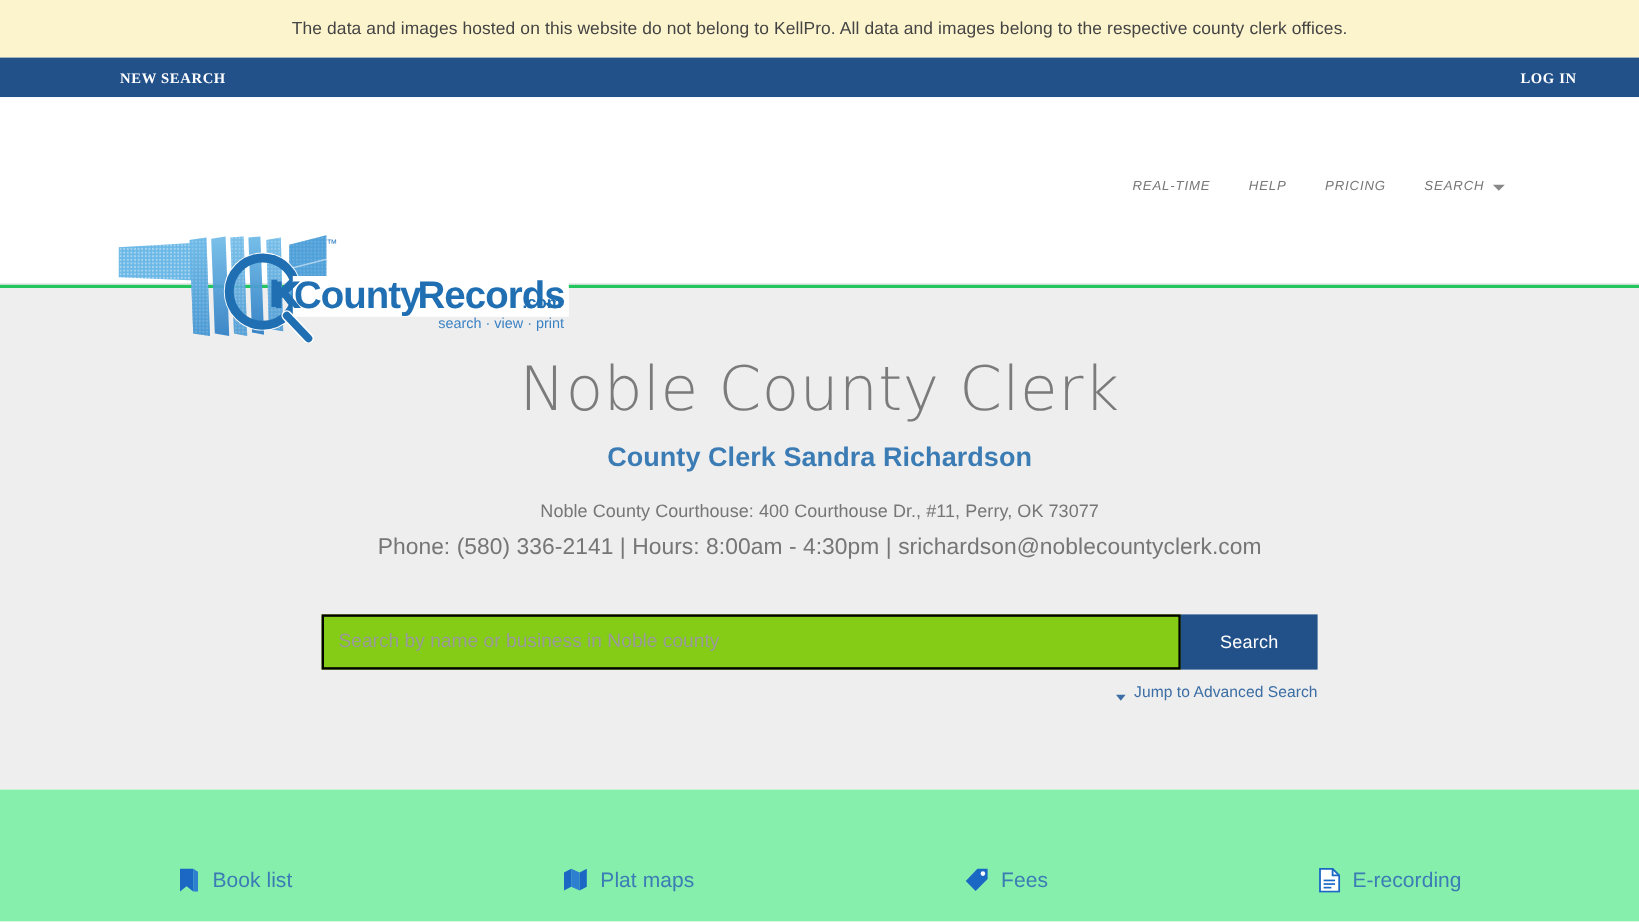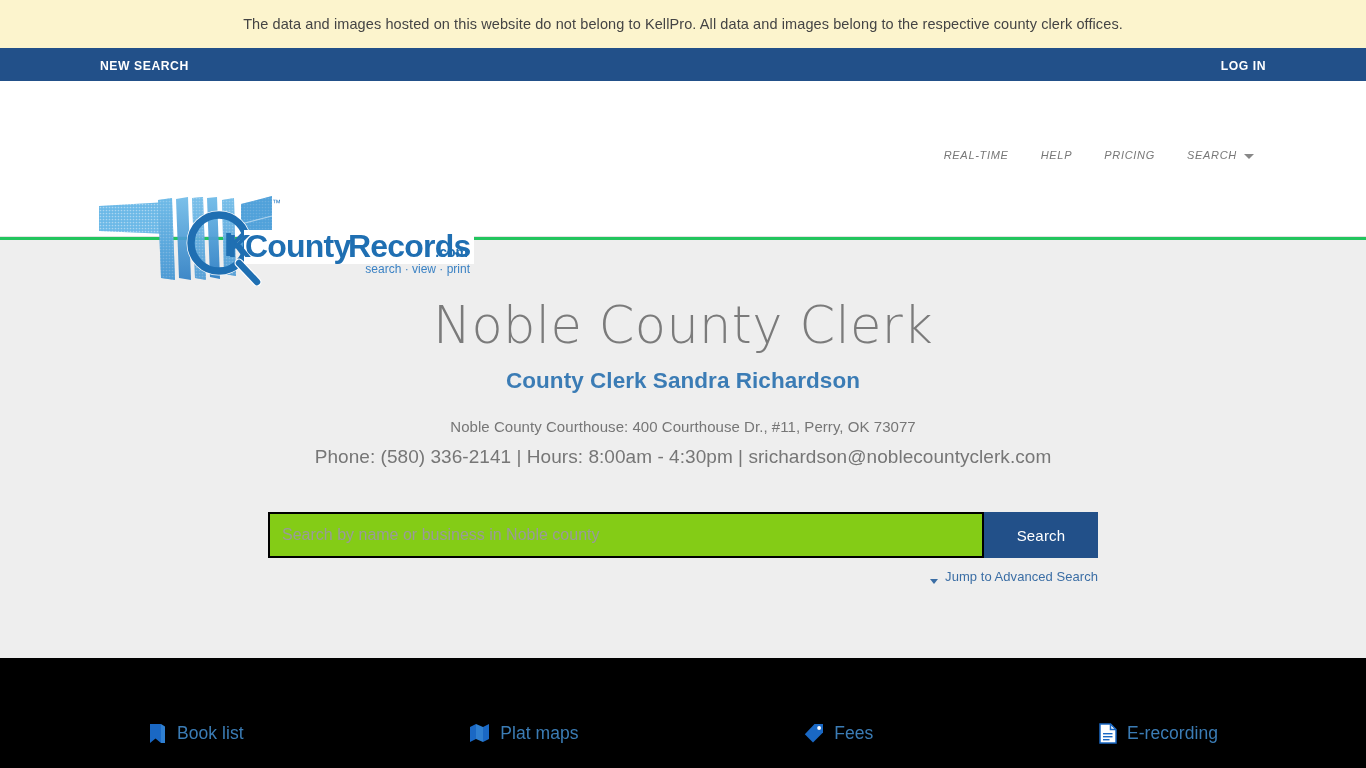--- a/index.html
+++ b/index.html
@@ -35,29 +35,30 @@
     background: #225089;
     height: 33px;
     display: flex;
     align-items: center;
     justify-content: space-between;
     width: 100%;
     padding: 0 0 0 0;
     position: relative;
   }
   .utility-left { padding-left: 100px; }
-  .utility-right { padding-right: 100px; }
+  .utility-right { padding-right: 52px; }
   .utility-link {
     color: #ffffff;
     font-size: 12.2px;
     font-weight: bold;
     letter-spacing: 0.55px;
     text-decoration: none;
     cursor: pointer;
     display: inline-block;
+    font-family: Liberation Serif, serif;
   }
 
   
   .site-header {
     background: #ffffff;
     height: 156px;
     width: 100%;
     display: flex;
     align-items: center;
     border-bottom: 1px solid #e3e3e3;
@@ -202,21 +203,21 @@
   .caret-down-sm {
     width: 0; height: 0;
     border-left: 4.5px solid transparent;
     border-right: 4.5px solid transparent;
     border-top: 5px solid #3b6ea5;
     display: inline-block;
   }
 
   
   .quicklinks {
-    background: #000000;
+    background: #86efac;
     width: 100%;
     height: 110px;
     display: flex;
     align-items: center;
     padding-top: 40px;
   }
   .quicklinks-inner {
     width: 1070px;
     margin: 0 auto;
     display: flex;

